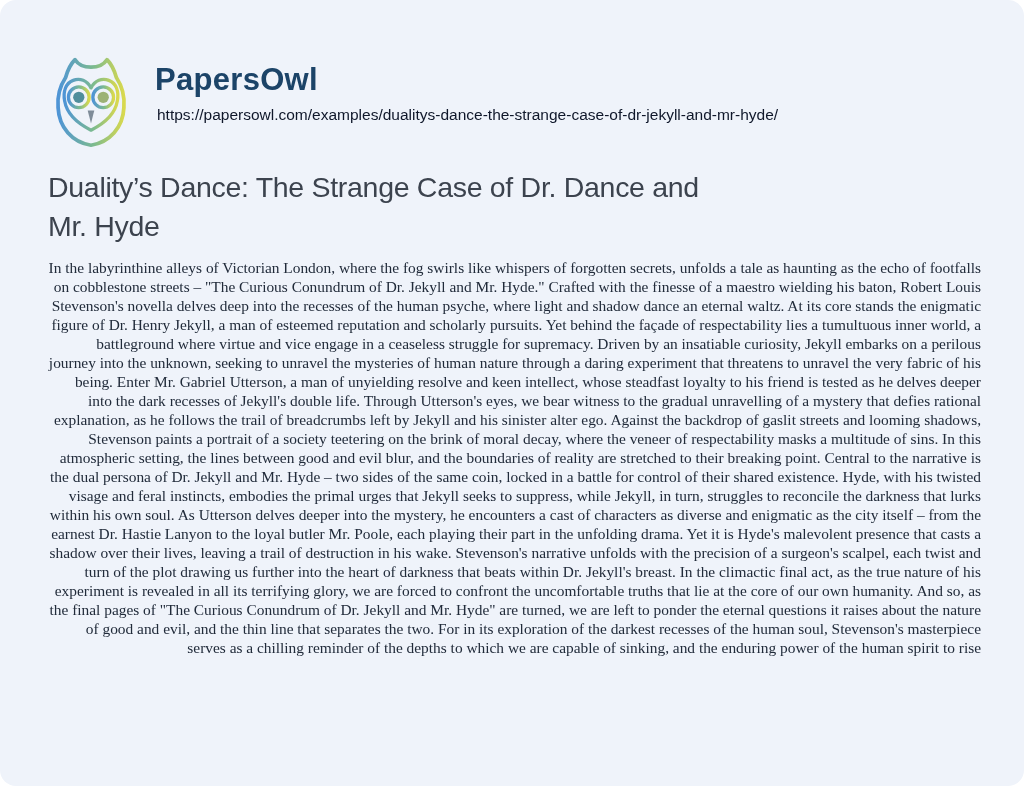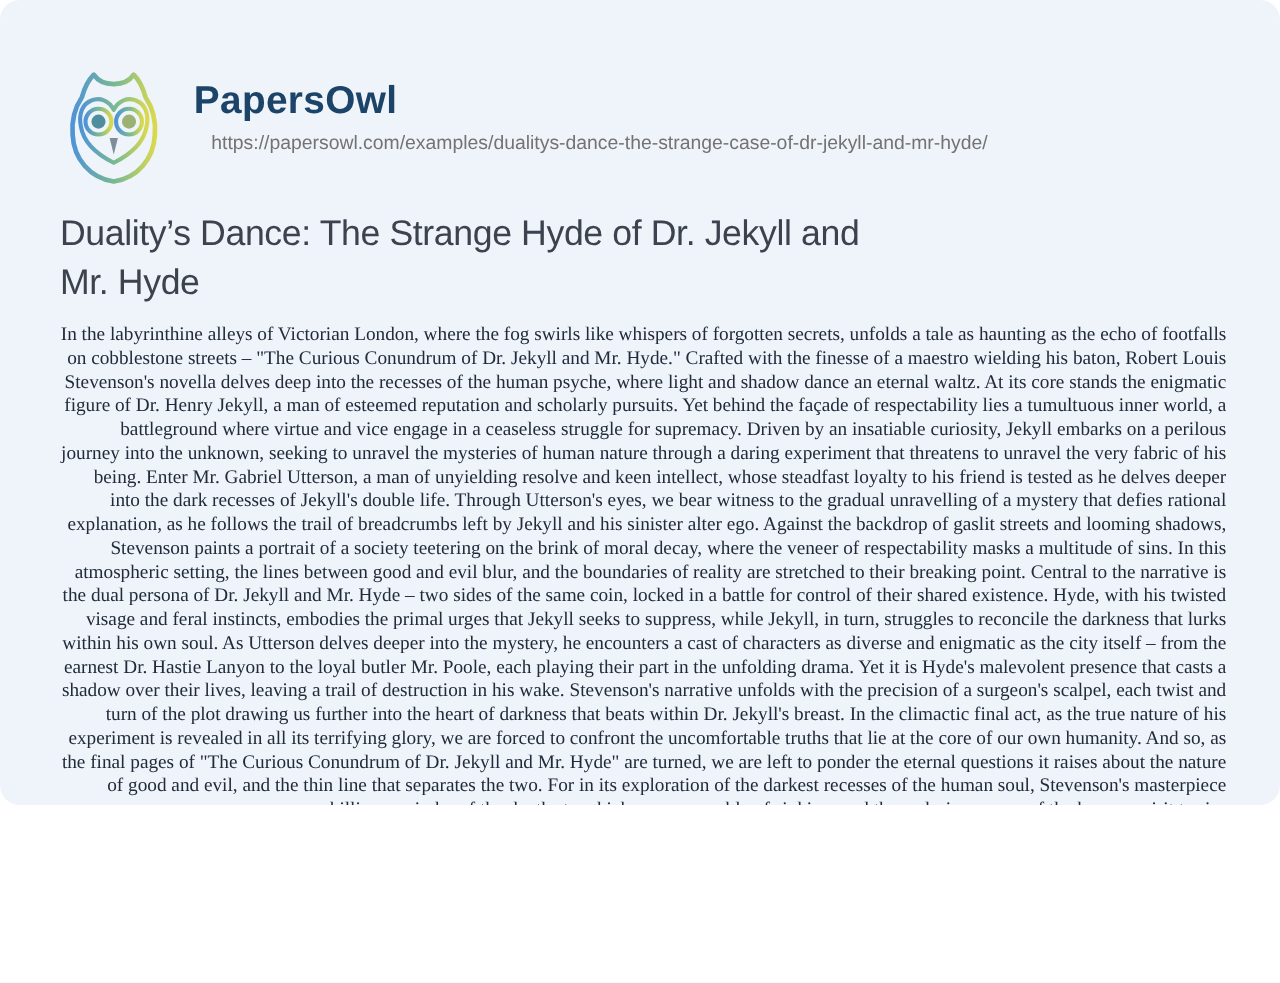--- a/index.html
+++ b/index.html
@@ -1,19 +1,19 @@
 <!DOCTYPE html>
 <html><head>
 <meta charset="utf-8">
 <style>
   html, body { margin: 0; padding: 0; background: #ffffff; }
   .card {
     position: relative;
     width: 1024px;
-    height: 644px;
+    height: 786px;
     background: #eff3fa;
     border-radius: 16px;
     overflow: hidden;
     font-family: "Liberation Sans", sans-serif;
   }
   .logo {
     position: absolute;
     left: 44px;
     top: 52px;
     width: 94px;
@@ -23,24 +23,24 @@
     position: absolute;
     left: 155px;
     top: 62px;
     font-size: 31px;
     font-weight: bold;
     color: #1c4468;
     letter-spacing: 0.3px;
   }
   .url {
     position: absolute;
-    left: 169px;
+    left: 157px;
     top: 106px;
     font-size: 15.5px;
-    color: #737373;
+    color: #0f172a;
     text-decoration: none;
     cursor: pointer;
   }
   .essay-title {
     position: absolute;
     left: 48px;
     top: 168px;
     width: 760px;
     font-size: 28.5px;
     line-height: 39px;
@@ -82,18 +82,18 @@
       <circle cx="37" cy="47" r="6" fill="#4f8e9c"></circle>
       <circle cx="63" cy="47" r="6" fill="#9cb275"></circle>
       <path d="M46.5,61 L53.5,61 L50,75 Z" fill="#7f8c99"></path>
     </svg>
   </span>
 
   <div class="brand">PapersOwl</div>
 
   <a class="url">https://papersowl.com/examples/dualitys-dance-the-strange-case-of-dr-jekyll-and-mr-hyde/</a>
 
-  <h1 class="essay-title" style="margin:0">Duality’s Dance: The Strange Hyde of Dr. Jekyll and
+  <h1 class="essay-title" style="margin:0">Duality’s Dance: The Strange Case of Dr. Dance and
 Mr. Hyde</h1>
 
   <p class="essay-body" style="margin:0">In the labyrinthine alleys of Victorian London, where the fog swirls like whispers of forgotten secrets, unfolds a tale as haunting as the echo of footfalls on cobblestone streets – "The Curious Conundrum of Dr. Jekyll and Mr. Hyde." Crafted with the finesse of a maestro wielding his baton, Robert Louis Stevenson's novella delves deep into the recesses of the human psyche, where light and shadow dance an eternal waltz. At its core stands the enigmatic figure of Dr. Henry Jekyll, a man of esteemed reputation and scholarly pursuits. Yet behind the façade of respectability lies a tumultuous inner world, a battleground where virtue and vice engage in a ceaseless struggle for supremacy. Driven by an insatiable curiosity, Jekyll embarks on a perilous journey into the unknown, seeking to unravel the mysteries of human nature through a daring experiment that threatens to unravel the very fabric of his being. Enter Mr. Gabriel Utterson, a man of unyielding resolve and keen intellect, whose steadfast loyalty to his friend is tested as he delves deeper into the dark recesses of Jekyll's double life. Through Utterson's eyes, we bear witness to the gradual unravelling of a mystery that defies rational explanation, as he follows the trail of breadcrumbs left by Jekyll and his sinister alter ego. Against the backdrop of gaslit streets and looming shadows, Stevenson paints a portrait of a society teetering on the brink of moral decay, where the veneer of respectability masks a multitude of sins. In this atmospheric setting, the lines between good and evil blur, and the boundaries of reality are stretched to their breaking point. Central to the narrative is the dual persona of Dr. Jekyll and Mr. Hyde – two sides of the same coin, locked in a battle for control of their shared existence. Hyde, with his twisted visage and feral instincts, embodies the primal urges that Jekyll seeks to suppress, while Jekyll, in turn, struggles to reconcile the darkness that lurks within his own soul. As Utterson delves deeper into the mystery, he encounters a cast of characters as diverse and enigmatic as the city itself – from the earnest Dr. Hastie Lanyon to the loyal butler Mr. Poole, each playing their part in the unfolding drama. Yet it is Hyde's malevolent presence that casts a shadow over their lives, leaving a trail of destruction in his wake. Stevenson's narrative unfolds with the precision of a surgeon's scalpel, each twist and turn of the plot drawing us further into the heart of darkness that beats within Dr. Jekyll's breast. In the climactic final act, as the true nature of his experiment is revealed in all its terrifying glory, we are forced to confront the uncomfortable truths that lie at the core of our own humanity. And so, as the final pages of "The Curious Conundrum of Dr. Jekyll and Mr. Hyde" are turned, we are left to ponder the eternal questions it raises about the nature of good and evil, and the thin line that separates the two. For in its exploration of the darkest recesses of the human soul, Stevenson's masterpiece serves as a chilling reminder of the depths to which we are capable of sinking, and the enduring power of the human spirit to rise</p>
 
 </div>
 
 </body></html>

